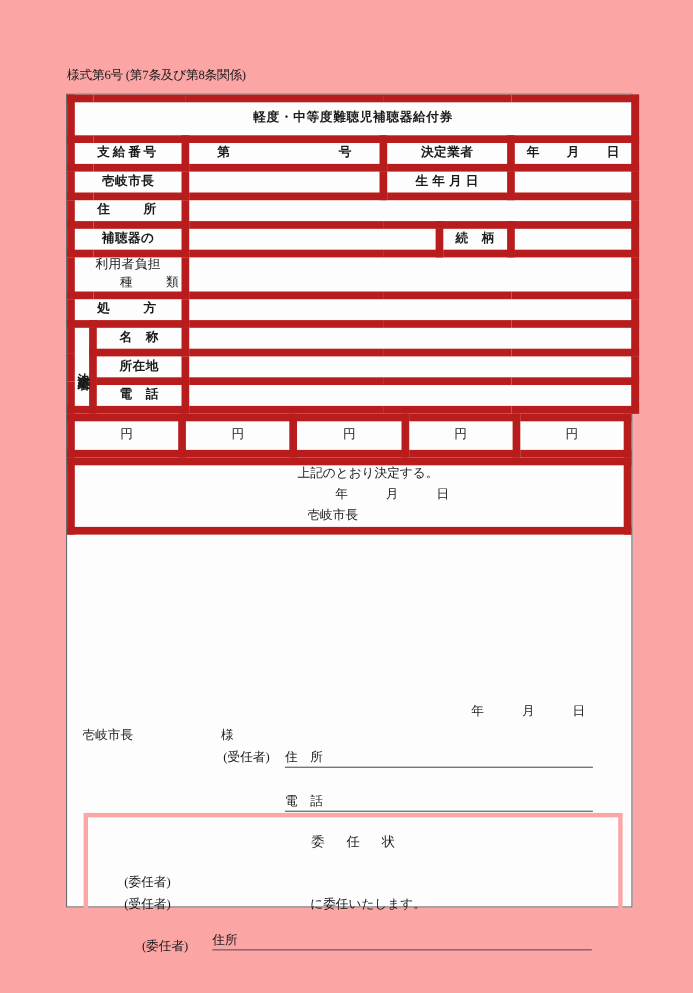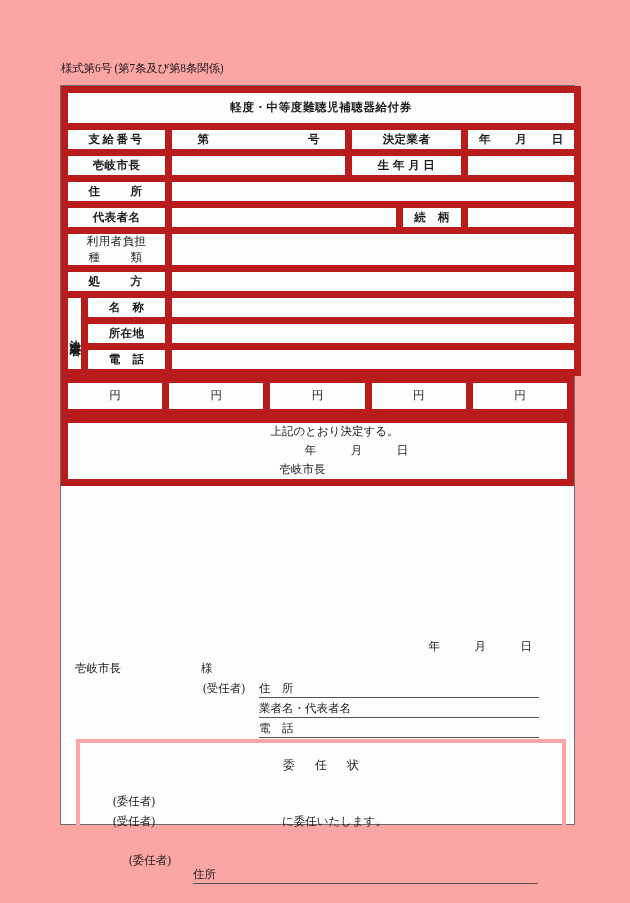--- a/index.html
+++ b/index.html
@@ -56,21 +56,21 @@
   }
   td.noborder-l { border-left: 0; }
   td.noborder-r { border-right: 0; }
   td.noborder-t { border-top: 0; }
   .title-cell {
     height: 30px;
     font-weight: bold;
     font-size: 12.5px;
     letter-spacing: 0.6px;
   }
-  .lbl { letter-spacing: 2.5px; }
+  .lbl { letter-spacing: 2.5px; text-align: right; }
   .lbl-tight { letter-spacing: 0.4px; }
   .row-h2 { height: 26px; font-weight: bold; }
   .row-tall { height: 34px; }
   .daterow {
     letter-spacing: 0px;
   }
   .sp-wide { padding: 0 11px; }
   .vert-label {
     writing-mode: vertical-rl;
     text-orientation: upright;
@@ -224,21 +224,21 @@
         <td class="lbl-tight" colspan="2">生 年 月 日</td>
         <td class="noborder-r"></td>
       </tr>
 
       <tr class="row-h2">
         <td class="lbl noborder-l" colspan="2">住　　所</td>
         <td class="noborder-r" colspan="4"></td>
       </tr>
 
       <tr class="row-h2">
-        <td class="lbl-tight noborder-l" colspan="2">代表者名</td>
+        <td class="lbl-tight noborder-l" colspan="2">補聴器の</td>
         <td colspan="2"></td>
         <td class="lbl-tight">続　柄</td>
         <td class="noborder-r"></td>
       </tr>
 
       <tr class="row-tall">
         <td class="noborder-l" colspan="2">
           <div class="lbl-tight">利用者負担</div>
           <div class="lbl">種　　類</div>
         </td>
@@ -304,38 +304,34 @@
 
       <div class="date-right">年　　　月　　　日</div>
       <div class="mayor-line">壱岐市長</div>
       <div class="sama">様</div>
       <div class="jyunin">(受任者)</div>
 
       <div class="ul-row" style="top:50px">
         <span class="ul-label">住　所</span>
         <span class="ul-line"></span>
       </div>
-      <div class="ul-row" style="top:70px">
-        <span class="ul-label" style="width:auto">業者名・代表者名</span>
-        <span class="ul-line"></span>
-      </div>
       <div class="ul-row" style="top:90px">
         <span class="ul-label">電　話</span>
         <span class="ul-line"></span>
       </div>
 
       <div class="inner-box">
         <div class="inner-title">委　任　状</div>
 
         <div class="inner-row ininame1">(委任者)</div>
         <div class="inner-row ininame2">(受任者)</div>
         <div class="inner-row initext2">に委任いたします。</div>
 
         <div class="inner-row bottom-label" style="top:110px">(委任者)</div>
-        <div class="bot-ul" style="top:124px">
+        <div class="bot-ul" style="top:104px">
           <span class="ul-label">住所</span>
           <span class="ul-line"></span>
         </div>
       </div>
 
     </div>
 
   </div>
 </div>
 

